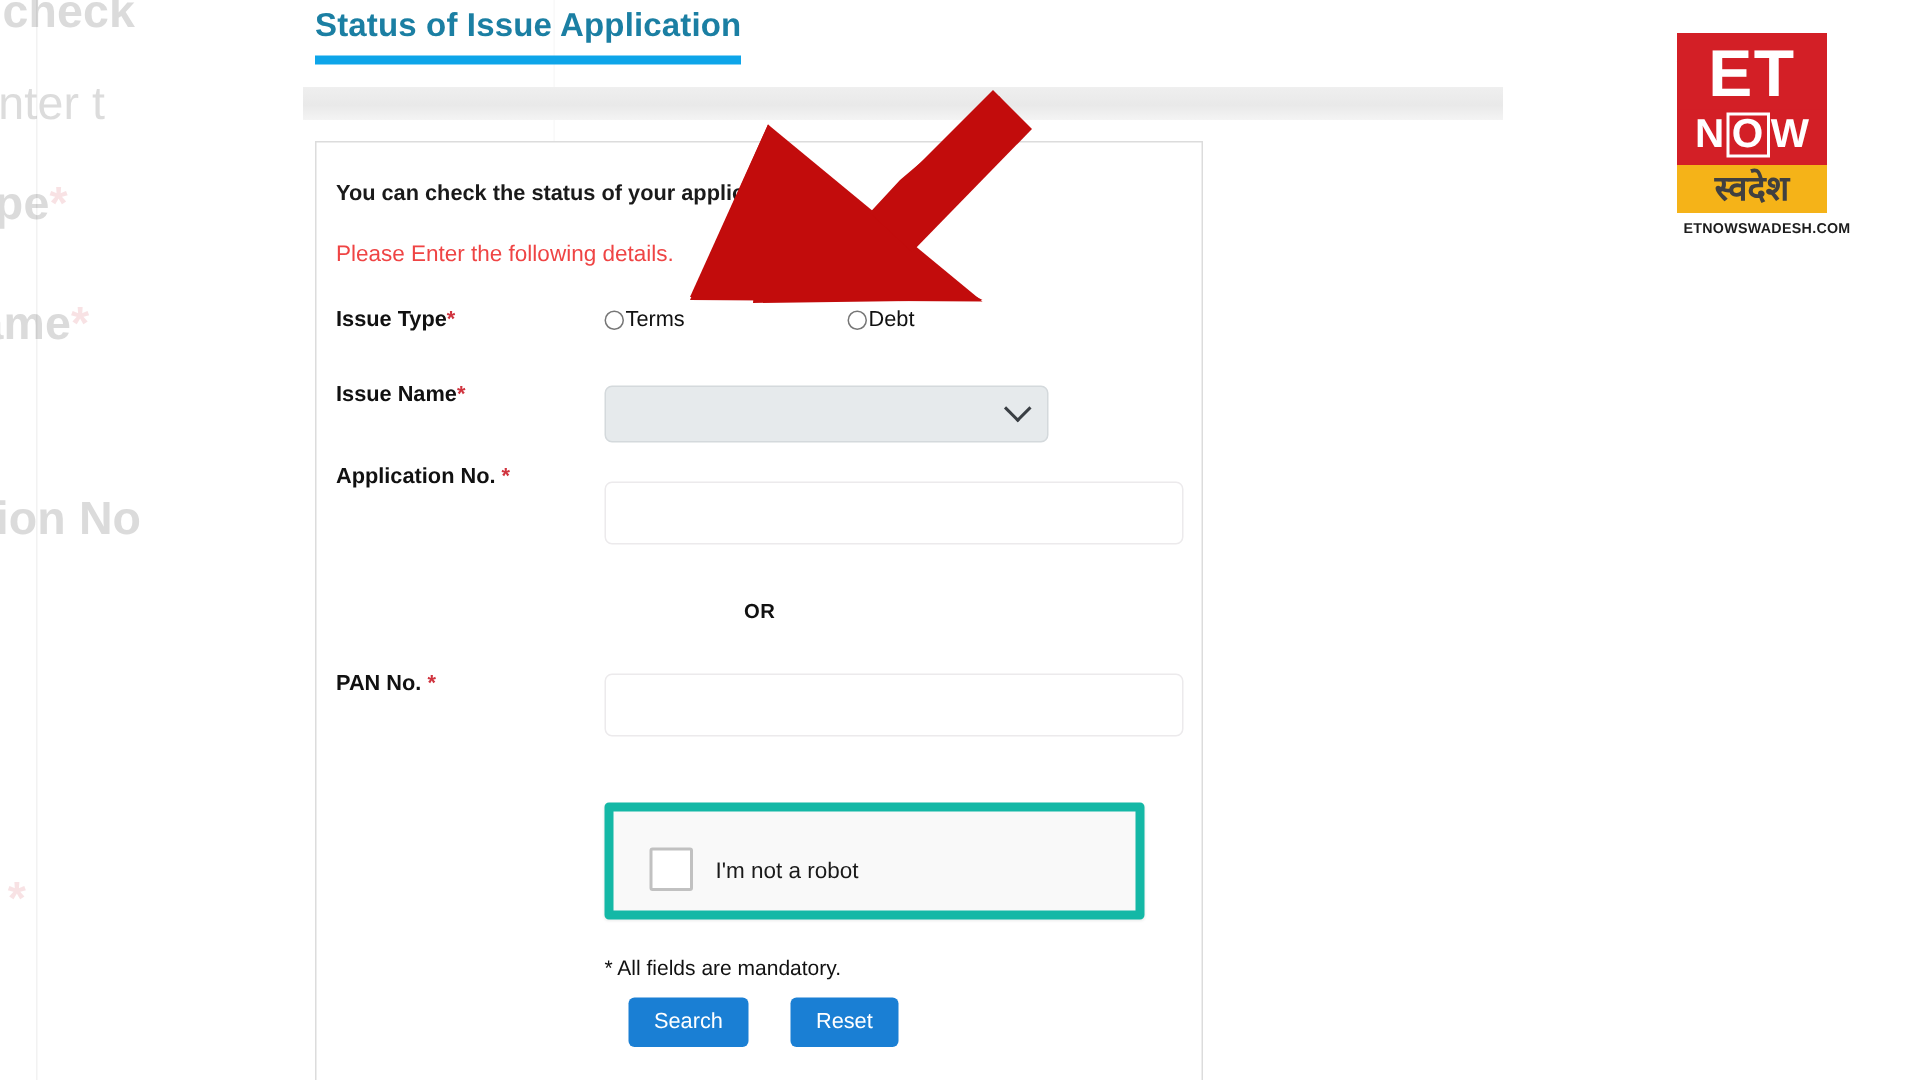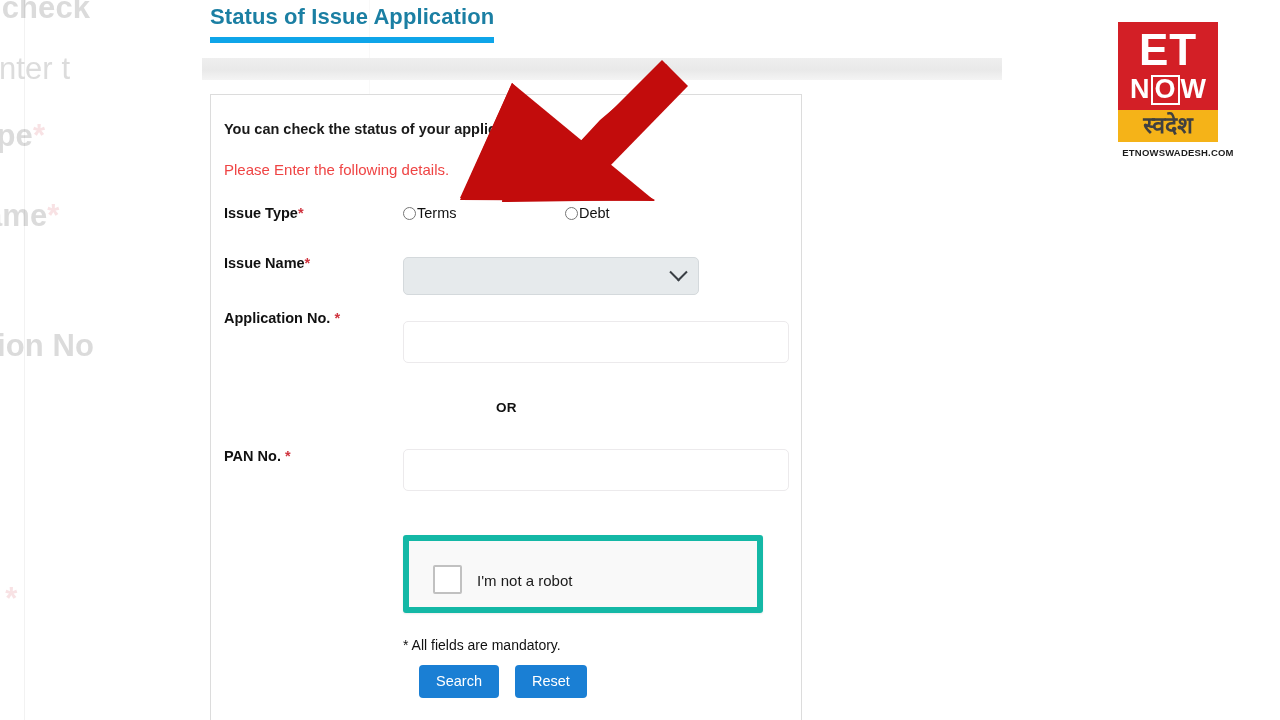--- a/index.html
+++ b/index.html
@@ -226,21 +226,21 @@
 
   .mandatory-note {
     position: absolute;
     left: 192px;
     top: 542px;
     font-size: 14px;
     color: #111;
     white-space: nowrap;
   }
 
-  .btn-row { position: absolute; left: 192px; top: 570px; display: flex; gap: 16px; padding-left: 16px; }
+  .btn-row { position: absolute; left: 192px; top: 570px; display: flex; gap: 28px; padding-left: 16px; }
   .btn {
     background: #1a7fd4;
     color: #ffffff;
     border: none;
     border-radius: 4px;
     font-size: 14.5px;
     font-family: "Liberation Sans", sans-serif;
     padding: 9px 17px;
     cursor: pointer;
     line-height: 1;

